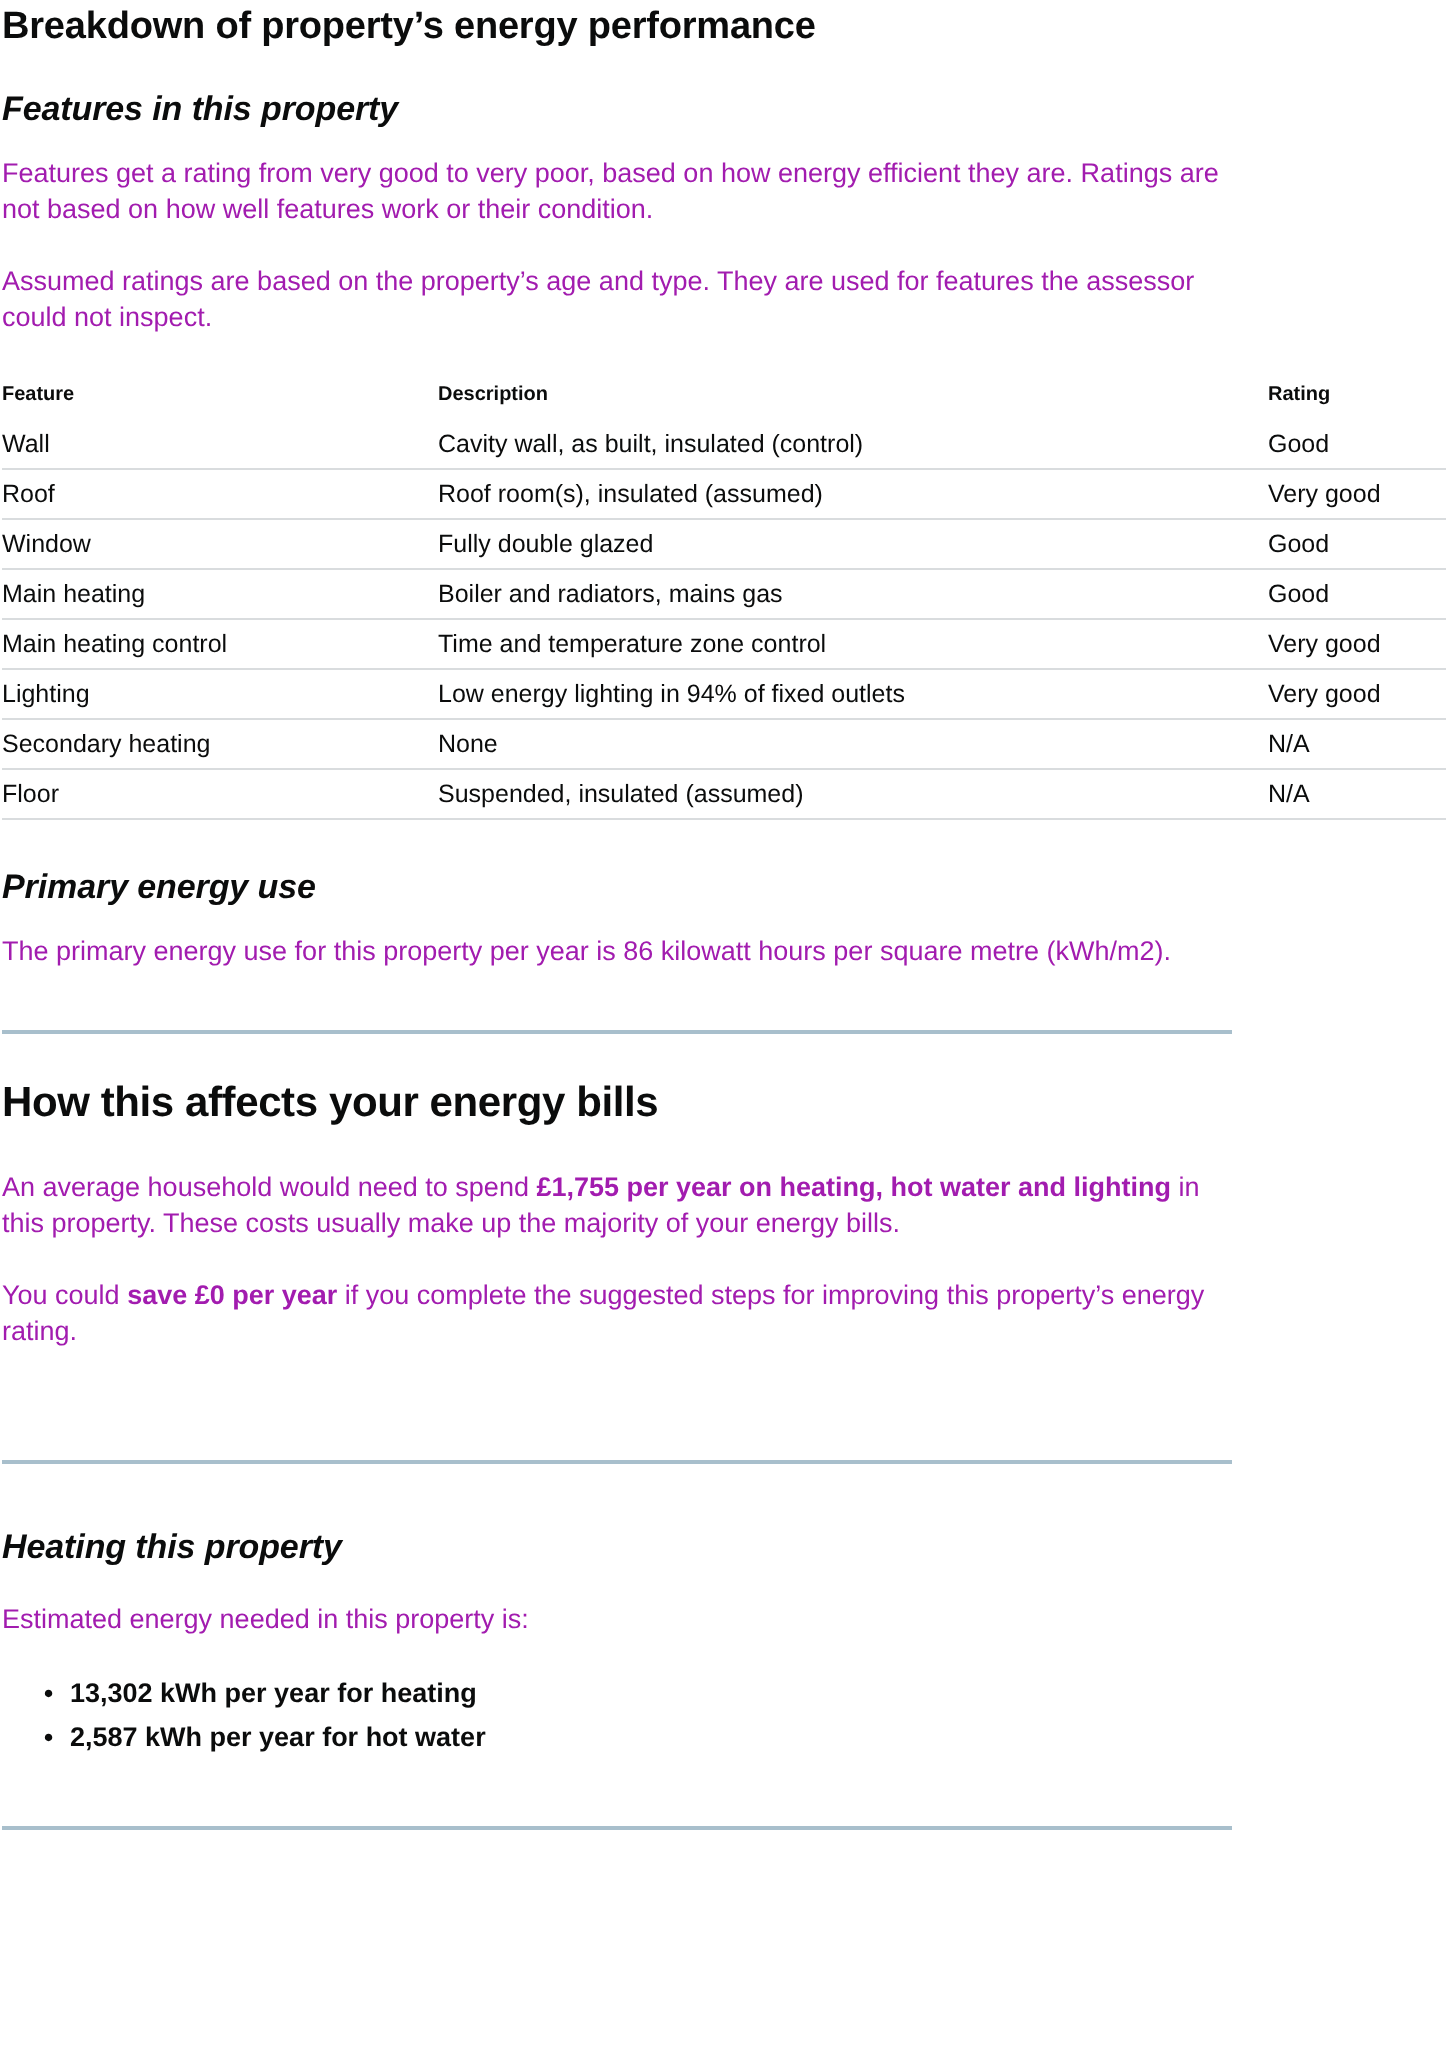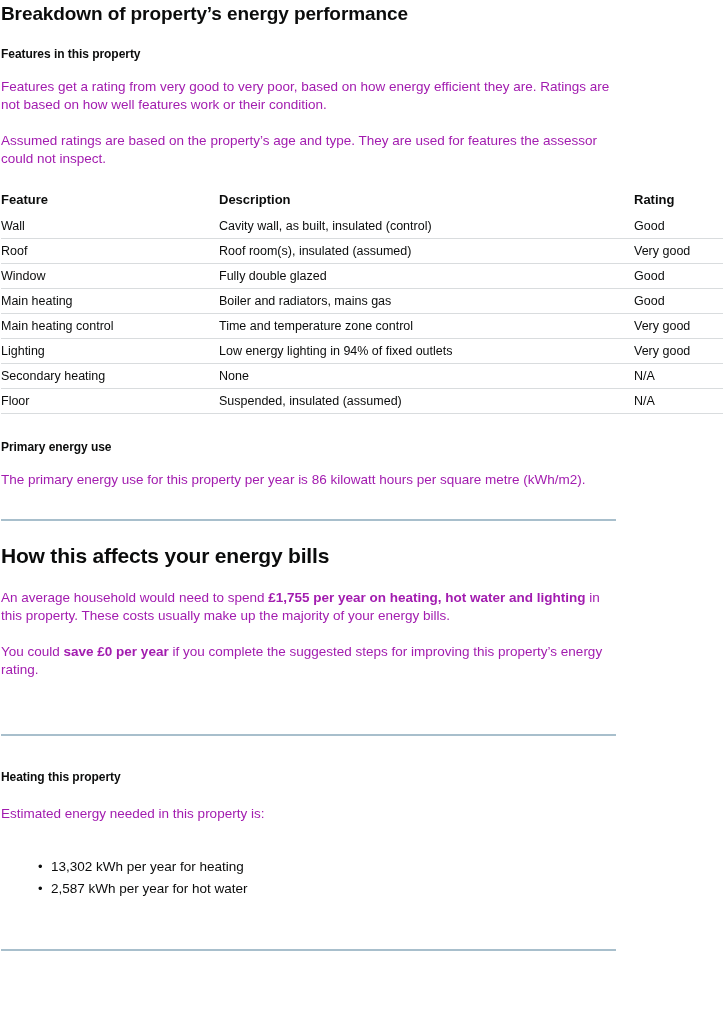--- a/index.html
+++ b/index.html
@@ -33,40 +33,42 @@
     letter-spacing: -0.1px;
   }
   h2.big-heading {
     font-size: 21px;
     line-height: 25px;
     font-weight: bold;
     margin: 0;
     letter-spacing: -0.2px;
   }
   h3.sub-heading {
-    font-size: 12px;
+    font-size: 17px;
     line-height: 19px;
     font-weight: bold;
     margin: 0;
     letter-spacing: -0.05px;
+    font-style: italic;
   }
 
   
   p.body-text {
     font-size: 13.5px;
     line-height: 18px;
     margin: 0;
     color: #a21caf;
   }
   p.body-text b { font-weight: bold; }
 
   ul.bullets {
-    margin: 16px;
+    margin: 0;
     padding: 0 0 0 34px;
     list-style: none;
+    font-weight: bold;
   }
   ul.bullets li {
     font-size: 13.5px;
     line-height: 22px;
     position: relative;
   }
   ul.bullets li::before {
     content: "\2022";
     position: absolute;
     left: -13px;
@@ -92,21 +94,21 @@
   
   table.feature-table {
     width: 100%;
     border-collapse: collapse;
     font-size: 12.5px;
     table-layout: fixed;
   }
   table.feature-table th {
     text-align: left;
     font-weight: bold;
-    font-size: 13px;
+    font-size: 10px;
     padding: 0 0 7px 0;
     vertical-align: bottom;
     border: 0;
   }
   table.feature-table td {
     text-align: left;
     padding: 4px 0 4px 0;
     border-top: 1px solid #d9dcde;
     vertical-align: top;
     font-size: 12.5px;

